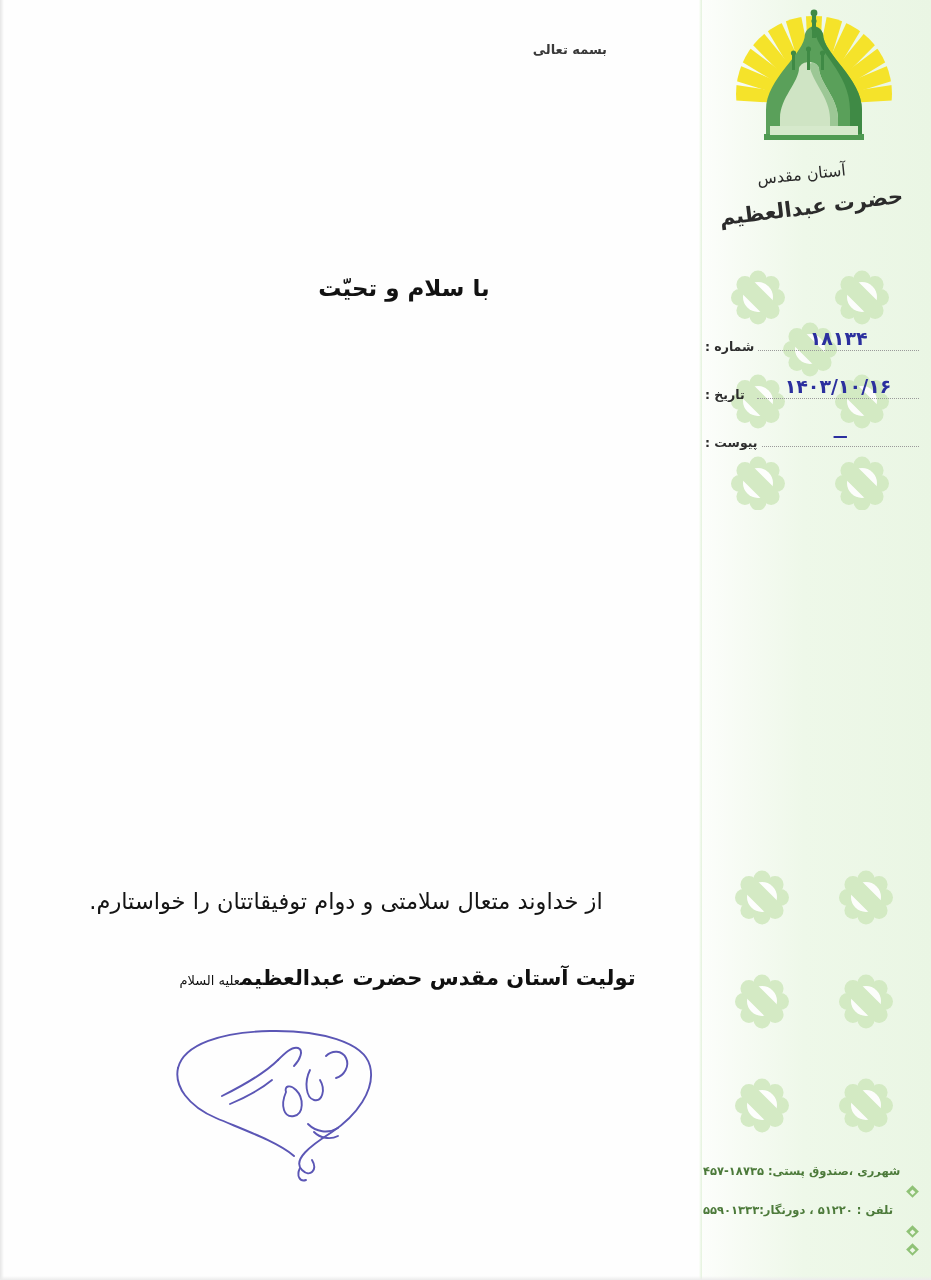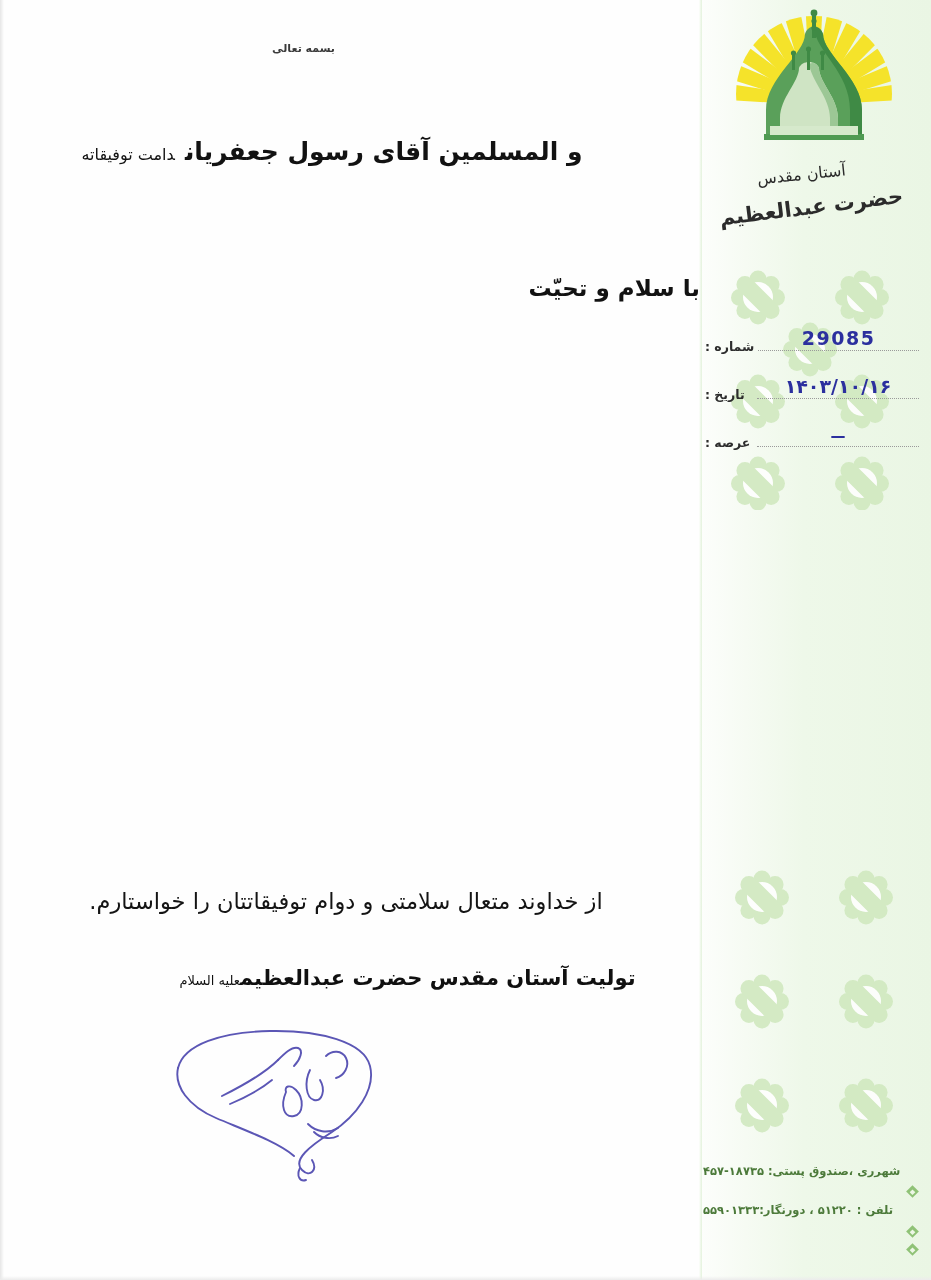--- a/index.html
+++ b/index.html
@@ -216,22 +216,22 @@
     top: 0;
     left: 0;
     width: 700px;
     height: 1280px;
     direction: rtl;
   }
   .bismillah {
     position: absolute;
     top: 42px;
     left: 0; right: 0;
-    text-align: center;
-    font-size: 11px;
+    text-align: right;
+    font-size: 13px;
     color: #3a3a3a;
     font-weight: bold;
     padding-right: 93px;
   }
   .addressee {
     position: absolute;
     top: 132px;
     right: 64px;
     left: 28px;
     text-align: center;
@@ -243,21 +243,21 @@
   .addressee .honorific {
     font-size: 16px;
     font-weight: normal;
     margin-right: 10px;
   }
   .salutation {
     position: absolute;
     top: 275px;
     right: 0;
     left: 0;
-    text-align: right;
+    text-align: center;
     font-size: 23px;
     font-weight: bold;
     color: #121212;
     padding-left: 108px;
   }
   .para {
     position: absolute;
     right: 52px;
     left: 44px;
     font-size: 22.5px;
@@ -475,55 +475,52 @@
       </svg>
       <div class="logo-calligraphy">
         <div class="calig-line1">آستان مقدس</div>
         <div class="calig-line2">حضرت عبدالعظیم</div>
       </div>
     </div>
 
     <div class="ref-fields">
       <div class="ref-row">
         <div class="ref-dots">
-          <span class="ref-value">29085</span>
+          <span class="ref-value">۱۸۱۳۴</span>
         </div>
         <span class="ref-label">شماره :</span>
       </div>
       <div class="ref-row">
         <div class="ref-dots">
           <span class="ref-value">۱۴۰۳/۱۰/۱۶</span>
         </div>
         <span class="ref-label">تاریخ :</span>
       </div>
       <div class="ref-row">
         <div class="ref-dots">
           <span class="ref-value dash">—</span>
         </div>
-        <span class="ref-label">عرصه :</span>
+        <span class="ref-label">پیوست :</span>
       </div>
     </div>
 
     <div class="footer-contact">
       <div class="fc-row">شهرری ،صندوق پستی: ۱۸۷۳۵-۴۵۷</div>
       <div class="fc-sep"><span class="fc-diamond"></span></div>
       <div class="fc-row">تلفن :   ۵۱۲۲۰ ،   دورنگار:۵۵۹۰۱۳۳۳</div>
       <div class="fc-sep"><span class="fc-diamond"></span></div>
       <div class="fc-sep"><span class="fc-diamond"></span></div>
     </div>
   </div>
 
   <div class="letter-body">
 
     <div class="bismillah">بسمه تعالی</div>
 
     <div class="addressee">
-      <div>
-        <span>و المسلمین آقای رسول جعفریان</span><span class="honorific">دامت توفیقاته</span>
-      </div>
     </div>
 
     <div class="salutation">با سلام و تحیّت</div>
 
 
 
     <div class="para para-3">
       <span>از خداوند متعال سلامتی و دوام توفیقاتتان را خواستارم.</span>
     </div>
 

